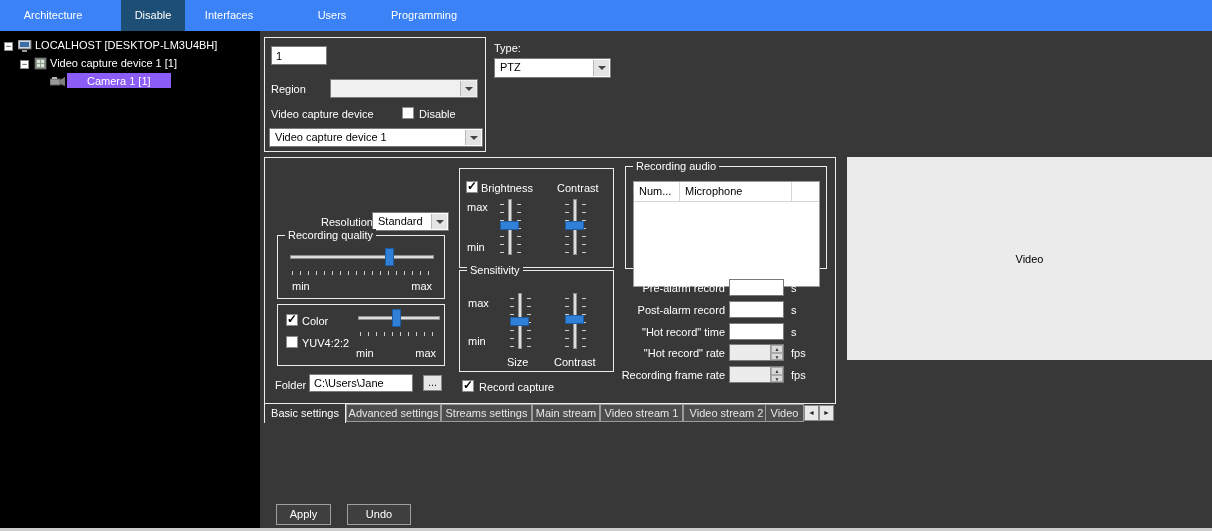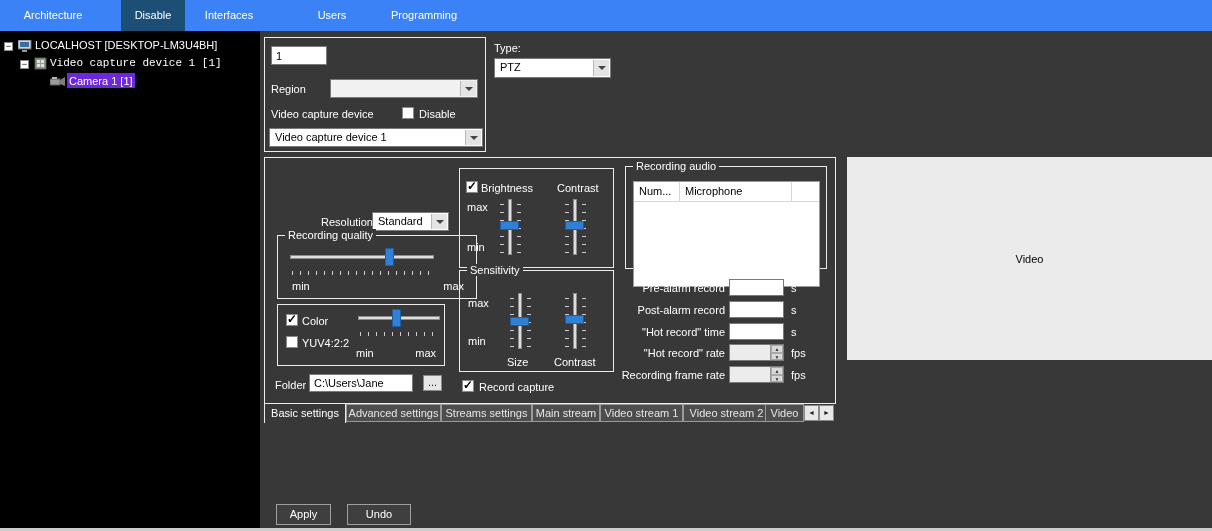--- a/index.html
+++ b/index.html
@@ -10,21 +10,21 @@
   }
   
   .topbar { position:absolute; left:0; top:0; width:1212px; height:31px; background:#3b82f6; }
   .toptab { position:absolute; top:0; height:31px; line-height:31px; text-align:center; color:#fff; cursor:default; }
   .toptab.active { background:#1d4f76; }
   
   .sidebar { position:absolute; left:0; top:31px; width:260px; height:497px; background:#000; }
   .tree-item { position:absolute; height:15px; line-height:15px; white-space:nowrap; color:#fff; }
   .expander { position:absolute; width:9px; height:9px; background:#fff; border:1px solid #888; color:#000; font-size:9px; line-height:7px; text-align:center; }
   .ticon { position:absolute; width:14px; height:12px; }
-  .tree-sel { background:#6d28d9; padding:1px 2px; }
+  .tree-sel { background:#8b5cf6; padding:1px 20px; }
   
   .groupbox { position:absolute; border:1px solid #ececec; }
   .gtitle { position:absolute; top:-7px; left:7px; background:#383838; padding:0 3px; color:#fff; font-size:11px; line-height:12px; }
   .lbl { position:absolute; color:#fff; font-size:11px; white-space:nowrap; }
   .tinput { position:absolute; background:#fff; border:1px solid #7a7a7a; color:#000; font-family:"Liberation Sans", sans-serif; font-size:11px; padding:1px 4px; }
   .dd { position:absolute; background:#fff; border:1px solid #7a7a7a; color:#000; }
   .dd .val { position:absolute; left:5px; top:2px; font-size:11px; white-space:nowrap;text-align:right; }
   .dd .arrowbtn { position:absolute; right:1px; top:1px; bottom:1px; width:16px; background:#e4e4e4; border-left:1px solid #b8b8b8; }
   .dd .arrowbtn::after { content:""; position:absolute; left:4px; top:6px; border:4px solid transparent; border-top-color:#444; }
   .dd.gray { background:#f1f1f1; }
@@ -88,21 +88,21 @@
     <div class="expander" style="left:20px;top:29px;">−</div>
     <span class="ticon" style="left:34px;top:26px;">
       <svg width="14" height="13" viewBox="0 0 14 13">
           <rect x="1" y="1" width="11" height="11" fill="#8f9e8f" stroke="#5a5a5a"></rect>
           <rect x="3" y="3" width="3" height="3" fill="#d9e4d9"></rect>
           <rect x="7" y="3" width="3" height="3" fill="#d9e4d9"></rect>
           <rect x="3" y="7" width="3" height="3" fill="#d9e4d9"></rect>
           <rect x="7" y="7" width="3" height="3" fill="#d9e4d9"></rect>
         </svg>
     </span>
-    <div class="tree-item" style="left:50px;top:25px;font-family:Liberation Mono, monospace;">Video capture device 1 [1]</div>
+    <div class="tree-item" style="left:50px;top:25px;">Video capture device 1 [1]</div>
 
     <span class="ticon" style="left:50px;top:45px;">
       <svg width="16" height="11" viewBox="0 0 16 11">
           <rect x="0" y="3" width="10" height="6" fill="#9a9a9a" stroke="#5e5e5e"></rect>
           <polygon points="10,4 15,1 15,10 10,8" fill="#7d7d7d"></polygon>
           <rect x="2" y="1" width="5" height="2" fill="#b5b5b5"></rect>
         </svg>
     </span>
     <div class="tree-item tree-sel" style="left:67px;top:42px;">Camera 1 [1]</div>
   </div>
@@ -130,21 +130,21 @@
   </div>
 
   <div class="groupbox" style="left:264px;top:157px;width:572px;height:247px;">
 
     <div class="lbl" style="left:30px;top:58px;width:78px;text-align:right;">Resolution</div>
     <div class="dd" style="left:107px;top:54px;width:77px;height:19px;">
       <span class="val">Standard</span>
       <span class="arrowbtn"></span>
     </div>
 
-    <div class="groupbox" style="left:12px;top:77px;width:200px;height:64px;">
+    <div class="groupbox" style="left:12px;top:77px;width:168px;height:64px;">
       <span class="gtitle">Recording quality</span>
       <div class="hslider" style="left:12px;top:10px;width:144px;">
         <div class="h-groove"></div>
         <div class="h-thumb" style="left:95px;"></div>
         <div class="h-ticks"></div>
       </div>
       <div class="lbl" style="left:14px;top:44px;">min</div>
       <div class="lbl" style="right:12px;top:44px;">max</div>
     </div>
 

